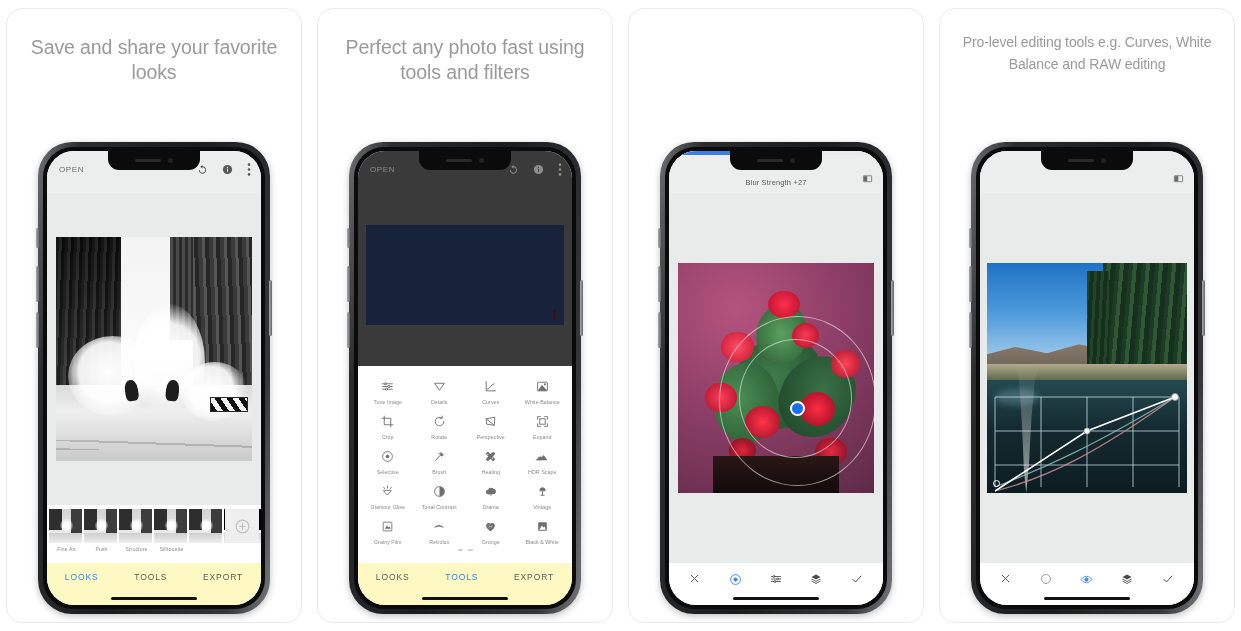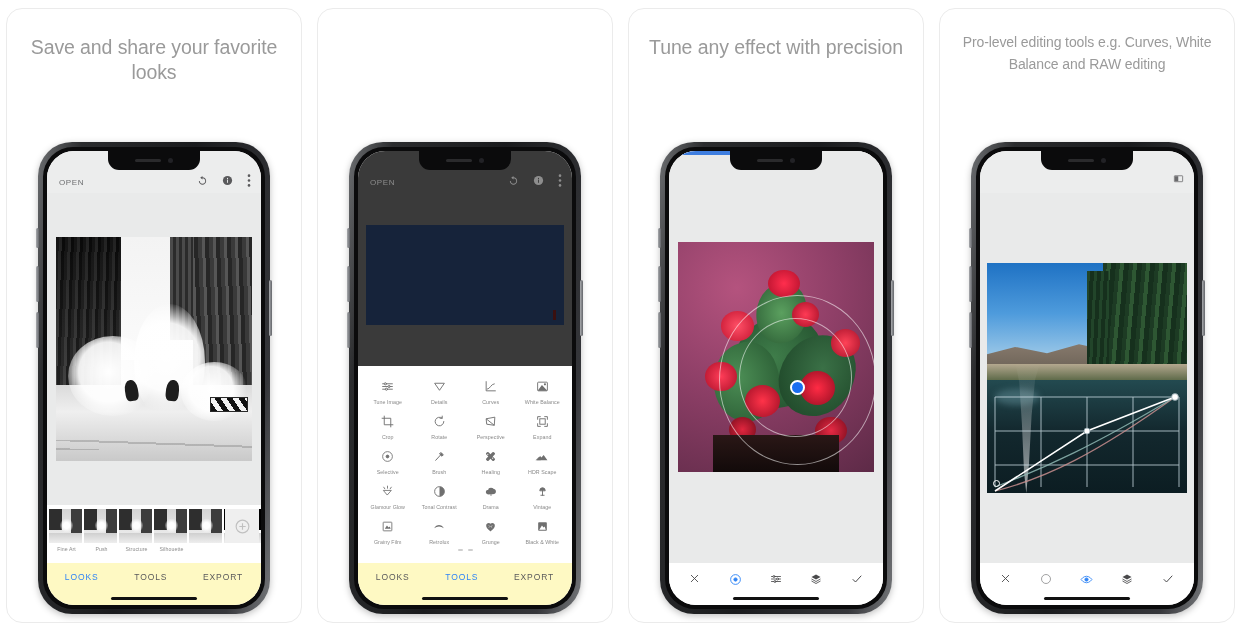--- a/index.html
+++ b/index.html
@@ -91,21 +91,21 @@
   .btn-side { position: absolute; background: linear-gradient(90deg,#a9abae,#63656a); border-radius: 2px; }
   .btn-side.left1  { left: -2px; top: 86px;  width: 3px; height: 20px; }
   .btn-side.left2  { left: -2px; top: 124px; width: 3px; height: 36px; }
   .btn-side.left3  { left: -2px; top: 170px; width: 3px; height: 36px; }
   .btn-side.right1 { right: -2px; top: 138px; width: 3px; height: 56px; }
 
   
   .appbar {
     height: 42px; flex: 0 0 42px;
     background: #eceded;
-    display: flex; align-items: flex-end;
+    display: flex; align-items: center;
     padding: 0 10px 6px 12px;
     position: relative; z-index: 5;
   }
   .appbar.dark { background: #3a3a3a; }
   .open-label {
     font-size: 8px; color: #6d6e70; letter-spacing: .6px; font-weight: 500;
   }
   .appbar.dark .open-label { color: #8d8d8d; }
   .appbar .spacer { flex: 1; }
   .bar-icons { display: flex; align-items: center; gap: 14px; }
@@ -374,20 +374,21 @@
               <span class="tab">EXPORT</span>
             </div>
             <div class="home-bar"></div>
           </div>
         </div>
       </div>
     </div>
   </div>
 
   <div class="card two">
+    <div class="headline">Perfect any photo fast using tools and filters</div>
     <div class="phone-wrap">
       <div class="phone">
         <span class="btn-side left1"></span>
         <span class="btn-side left2"></span>
         <span class="btn-side left3"></span>
         <span class="btn-side right1"></span>
         <div class="phone-inner">
           <div class="screen">
             <div class="notch">
               <span class="spk"></span>
@@ -653,37 +654,45 @@
               <span class="tab">EXPORT</span>
             </div>
             <div class="home-bar"></div>
           </div>
         </div>
       </div>
     </div>
   </div>
 
   <div class="card three">
-    <div class="headline">Tune any effect with precision</div>
     <div class="phone-wrap">
       <div class="phone">
         <span class="btn-side left1"></span>
         <span class="btn-side left2"></span>
         <span class="btn-side left3"></span>
         <span class="btn-side right1"></span>
         <div class="phone-inner">
           <div class="screen">
             <div class="notch">
               <span class="spk"></span>
               <span class="cam"></span>
             </div>
             <div class="prog-wrap">
               <div class="prog" id="prog3" style="width: 40%;"></div>
             </div>
 
+            <div class="appbar3">
+              <span class="effect-title">Blur Strength +27</span>
+              <span class="cmp">
+                <svg width="11" height="11" viewBox="0 0 24 24" fill="none" stroke="#6a6a6c" stroke-width="1.7">
+                  <rect x="3" y="6" width="18" height="13" rx="1"></rect>
+                  <rect x="4" y="7" width="7.5" height="11" fill="#6a6a6c" stroke="none"></rect>
+                </svg>
+              </span>
+            </div>
 
             <div class="canvas">
               <div class="photo3">
                 <span class="f-leafy" style="left:28%;top:32%;width:46%;height:40%;background:radial-gradient(ellipse at 45% 45%,#3f7d4a,#1f4a2a);"></span>
                 <span class="f-leafy" style="left:18%;top:44%;width:34%;height:34%;background:radial-gradient(ellipse at 40% 40%,#4c8e55,#24532e);transform:rotate(-18deg);"></span>
                 <span class="f-leafy" style="left:52%;top:40%;width:38%;height:36%;background:radial-gradient(ellipse at 55% 40%,#3a7046,#1b4225);transform:rotate(14deg);"></span>
                 <span class="f-leafy" style="left:40%;top:18%;width:26%;height:26%;background:radial-gradient(ellipse,#5ba05f,#2a5b33);transform:rotate(-6deg);"></span>
                 <span class="bloom" style="left:46%;top:12%;width:16%;height:12%;background:radial-gradient(circle,#ff2e4d,#b3102c);"></span>
                 <span class="bloom" style="left:22%;top:30%;width:17%;height:13%;background:radial-gradient(circle,#ff4f66,#c31430);"></span>
                 <span class="bloom" style="left:58%;top:26%;width:14%;height:11%;background:radial-gradient(circle,#ff3a55,#a50f27);"></span>

